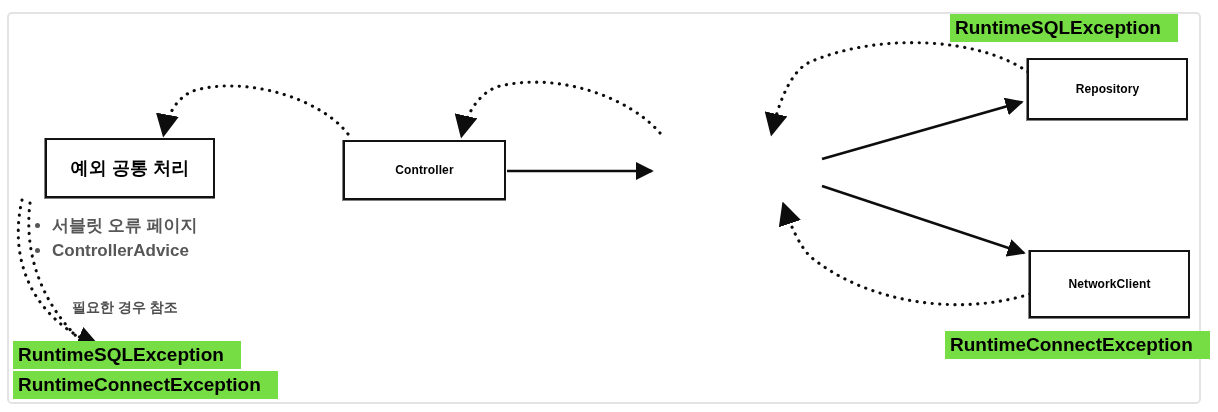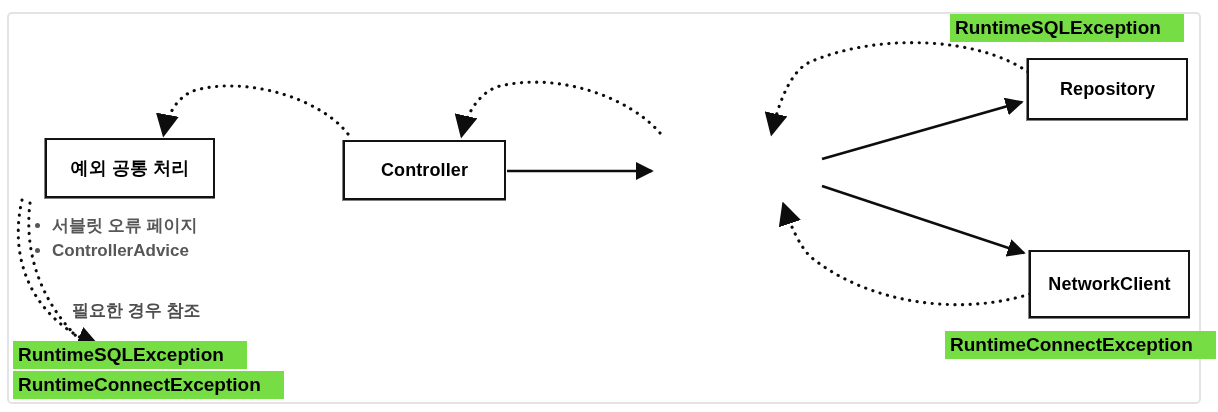--- a/index.html
+++ b/index.html
@@ -60,21 +60,21 @@
   .node {
     position: absolute;
     box-sizing: border-box;
     background: #ffffff;
     border: 2.5px solid #111111;
     display: flex;
     align-items: center;
     justify-content: center;
     color: #000000;
     font-weight: 700;
-    font-size: 18px;
+    font-size: 12px;
     letter-spacing: 0.1px;
     z-index: 4;
   }
   .node::before {
     content: "";
     position: absolute;
     left: -3px; top: -2px; right: -2px; bottom: -3px;
     border: 1.5px solid #1a1a1a;
     opacity: 0.55;
     pointer-events: none;
@@ -82,21 +82,21 @@
   .node.kr { font-size: 18px; }
 
   
   .exc {
     position: absolute;
     background: #77dd44;
     color: #000000;
     font-weight: 700;
     font-size: 19px;
     line-height: 25px;
-    padding: 1px 23px 2px 5px;
+    padding: 1px 17px 2px 5px;
     white-space: nowrap;
     z-index: 6;
   }
 
   
   #bullets {
     position: absolute;
     left: 30px;
     top: 213px;
     z-index: 5;
@@ -110,21 +110,21 @@
   }
   #bullets ul {
     margin: 0;
     padding-left: 22px;
     list-style: disc;
   }
   .note {
     position: absolute;
     color: #4e4e4e;
     font-weight: 700;
-    font-size: 17px;
+    font-size: 14px;
     white-space: nowrap;
     z-index: 5;
   }
 </style>
 </head>
 <body>
 
 <div id="page">
 
   <div id="top-clip">

